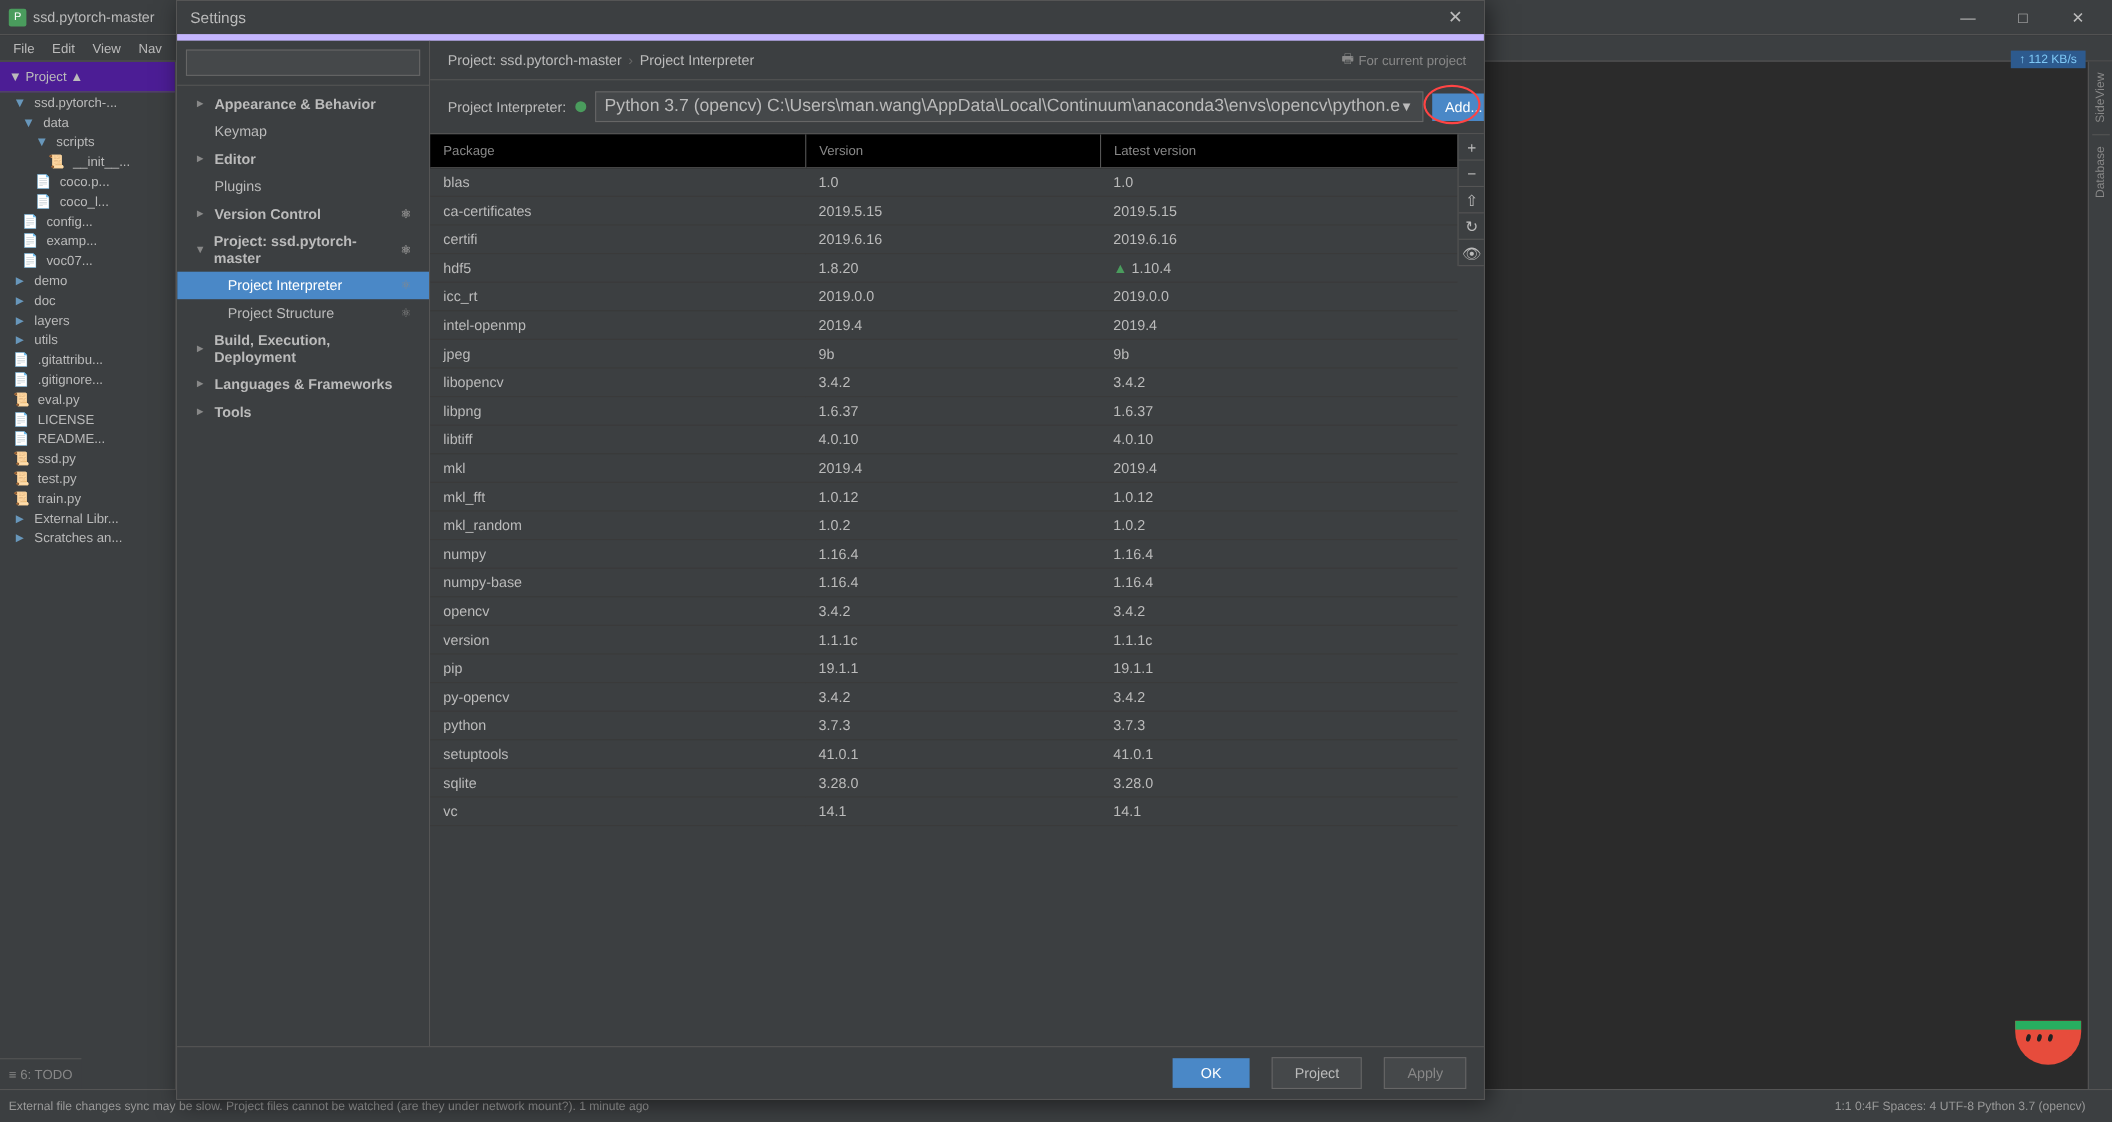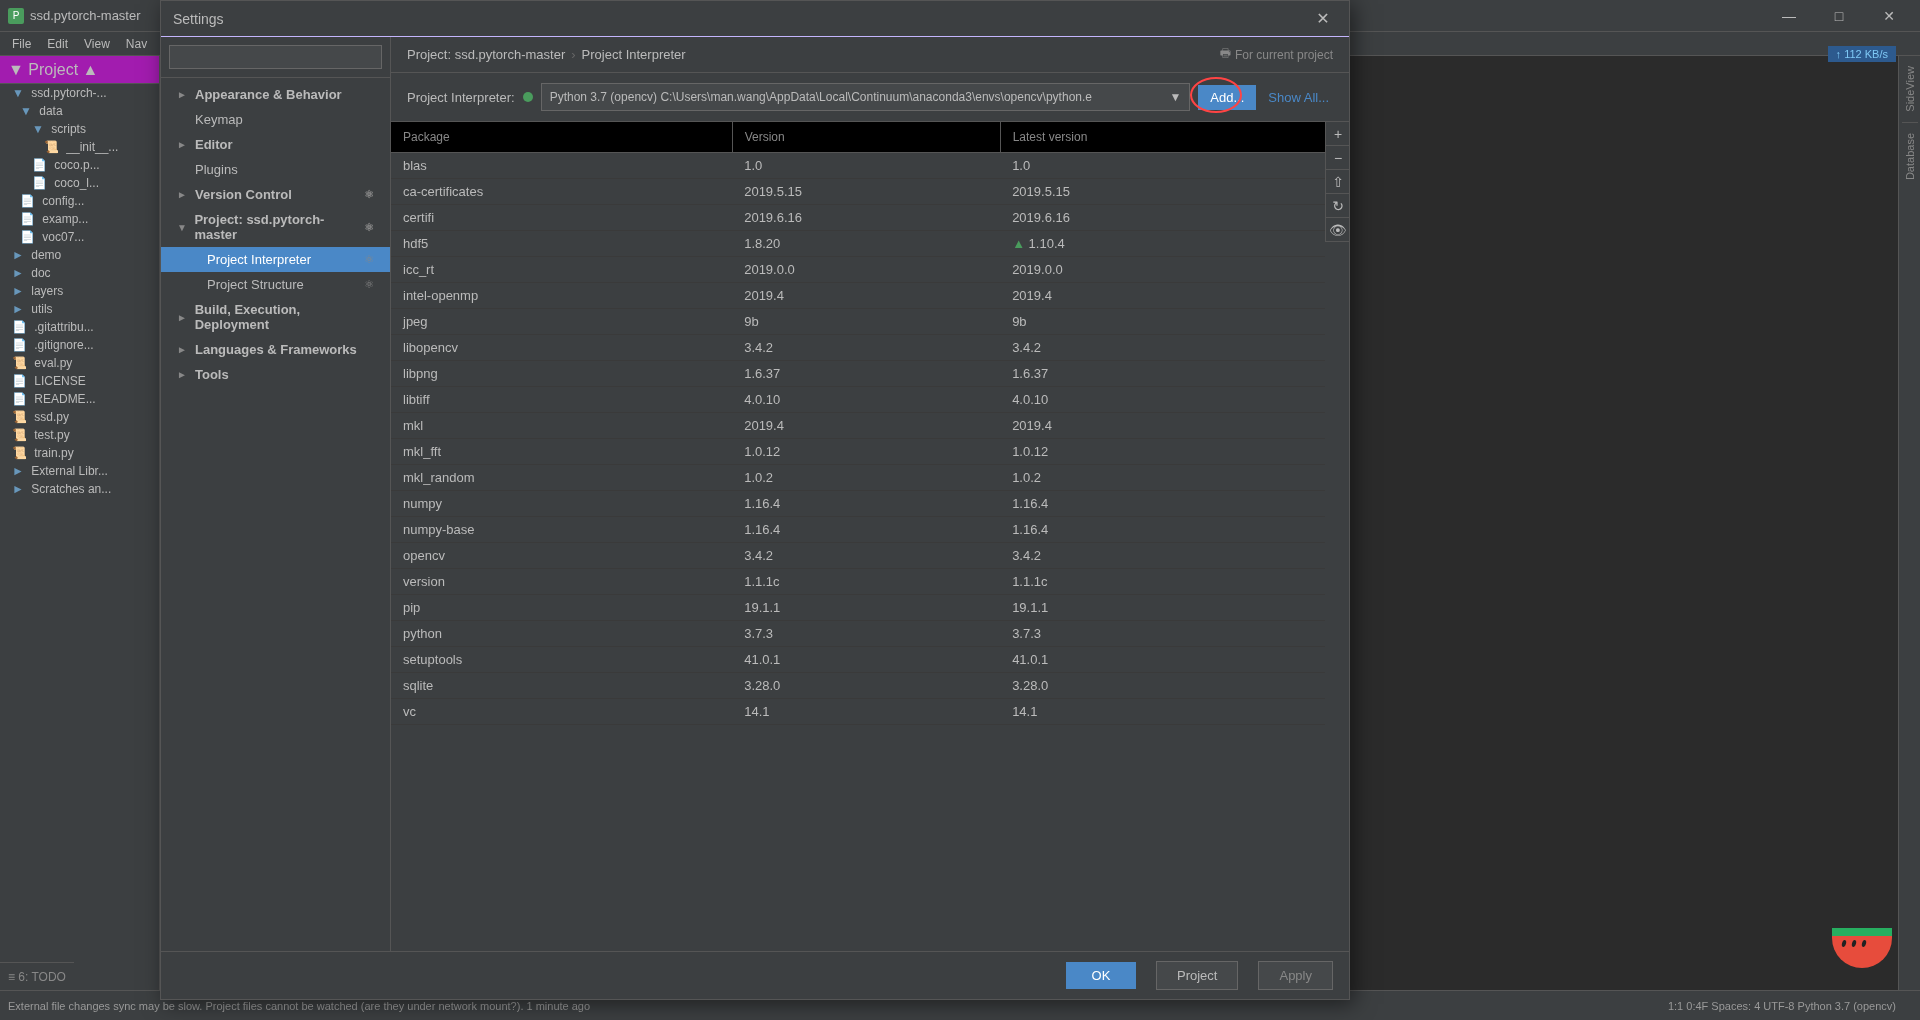--- a/index.html
+++ b/index.html
@@ -86,25 +86,25 @@
       position: absolute;
       top: 56px; left: 0;
       width: 160px;
       bottom: 30px;
       background: #3c3f41;
       border-right: 1px solid #555;
       overflow: hidden;
     }
     .project-tab {
       height: 28px;
-      background: #a21caf;
+      background: #4c1d95;
       display: flex;
       align-items: center;
       padding: 0 8px;
-      font-size: 16px;
+      font-size: 12px;
       color: #bbbbbb;
       border-bottom: 1px solid #555;
     }
     .tree-item {
       padding: 2px 4px 2px 12px;
       font-size: 12px;
       color: #bbbbbb;
       cursor: pointer;
       white-space: nowrap;
       overflow: hidden;
@@ -140,21 +140,21 @@
       background: #3c3f41;
       border: 1px solid #555;
       box-shadow: 4px 4px 20px rgba(0,0,0,0.5);
       z-index: 20;
       display: flex;
       flex-direction: column;
     }
     .dialog-titlebar {
       height: 36px;
       background: #3c3f41;
-      border-bottom: 1px solid #c4b5fd;
+      border-bottom: 6px solid #c4b5fd;
       display: flex;
       align-items: center;
       padding: 0 12px;
       flex-shrink: 0;
     }
     .dialog-title {
       color: #bbbbbb;
       font-size: 14px;
       flex: 1;
     }
@@ -284,21 +284,21 @@
       height: 28px;
       display: flex;
       align-items: center;
       justify-content: space-between;
       cursor: pointer;
     }
     .interpreter-select-text {
       overflow: hidden;
       text-overflow: ellipsis;
       white-space: nowrap;
-      font-size: 12px;
+      font-size: 16px;
     }
     .green-dot {
       width: 10px; height: 10px;
       border-radius: 50%;
       background: #4a9c5d;
       flex-shrink: 0;
     }
 
     
     .add-button-wrapper {
@@ -798,20 +798,25 @@
                   <td>version</td>
                   <td>1.1.1c</td>
                   <td>1.1.1c</td>
                 </tr>
                 <tr>
                   <td>pip</td>
                   <td>19.1.1</td>
                   <td>19.1.1</td>
                 </tr>
                 <tr>
+                  <td>py-opencv</td>
+                  <td>3.4.2</td>
+                  <td>3.4.2</td>
+                </tr>
+                <tr>
                   <td>python</td>
                   <td>3.7.3</td>
                   <td>3.7.3</td>
                 </tr>
                 <tr>
                   <td>setuptools</td>
                   <td>41.0.1</td>
                   <td>41.0.1</td>
                 </tr>
                 <tr>

